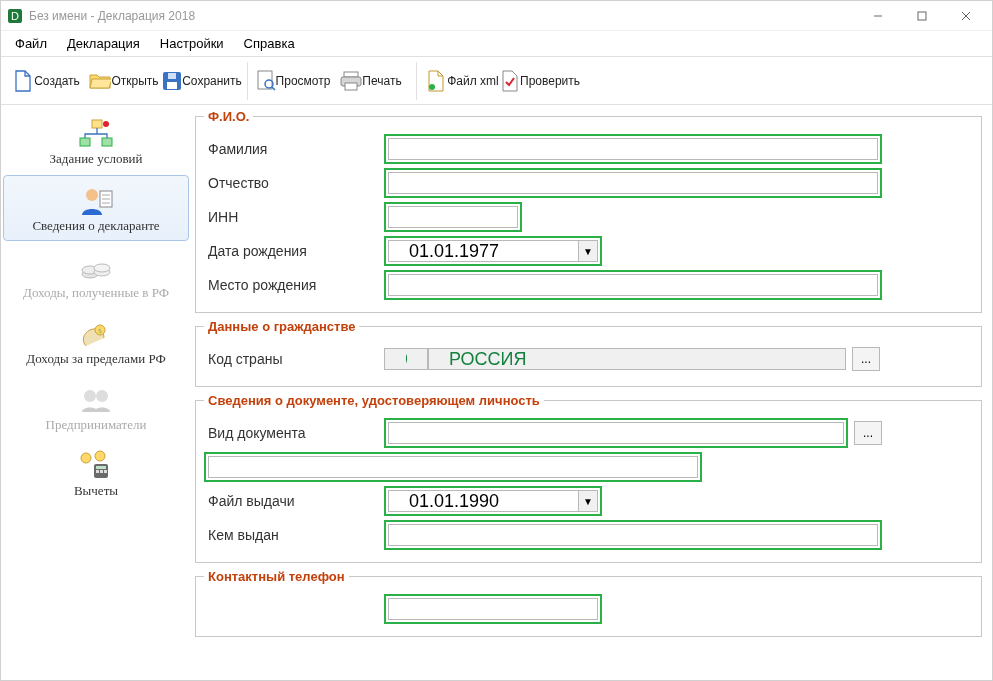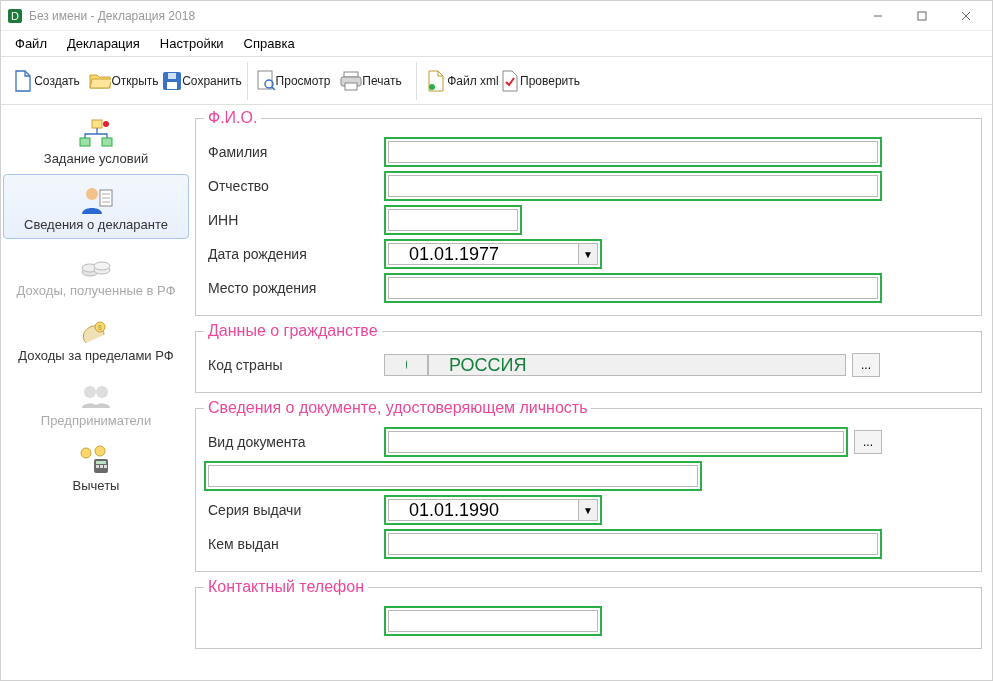--- a/index.html
+++ b/index.html
@@ -96,42 +96,44 @@
   }
   .navitem {
     display: flex;
     flex-direction: column;
     align-items: center;
     padding: 8px 4px 6px;
     font-size: 13px;
     text-align: center;
     color: #333;
     cursor: default;
+    font-family: Liberation Serif, serif;
   }
   .navitem.disabled { color: #aaa; }
   .navitem .nicon { width: 42px; height: 34px; display:flex; align-items:center; justify-content:center; }
   .navitem.selected {
     background: linear-gradient(#f2f7fc, #e8f0fb);
     border: 1px solid #a7c6e8;
     border-radius: 4px;
   }
   .formarea {
     flex: 1;
     padding: 4px 10px 8px 4px;
     overflow: auto;
   }
   fieldset {
     border: 1px solid #c8c8c8;
     margin: 0 0 6px 0;
     padding: 6px 8px 8px 8px;
   }
   legend {
-    font-size: 16px;
+    font-size: 13px;
     padding: 0 4px;
-    color: #ec4899;
+    color: #c2410c;
+    font-weight: bold;
   }
   .row {
     display: flex;
     align-items: center;
     margin: 4px 0;
     min-height: 30px;
   }
   .row .label {
     width: 180px;
     padding-left: 4px;
@@ -420,21 +422,21 @@
           <div class="pickbtn">
               <span>...</span>
             </div>
         </div>
         <div class="row">
           <span class="ctrl-wrap">
               <input class="txt" style="width: 490px;">
             </span>
         </div>
         <div class="row">
-          <div class="label">Серия выдачи</div>
+          <div class="label">Файл выдачи</div>
           <span class="ctrl-wrap">
             <span class="combo">
               <input class="txt" style="width: 190px;" value="01.01.1990">
               <span class="arrow">▼</span>
             </span>
           </span>
         </div>
         <div class="row">
           <div class="label">Кем выдан</div>
           <span class="ctrl-wrap">

